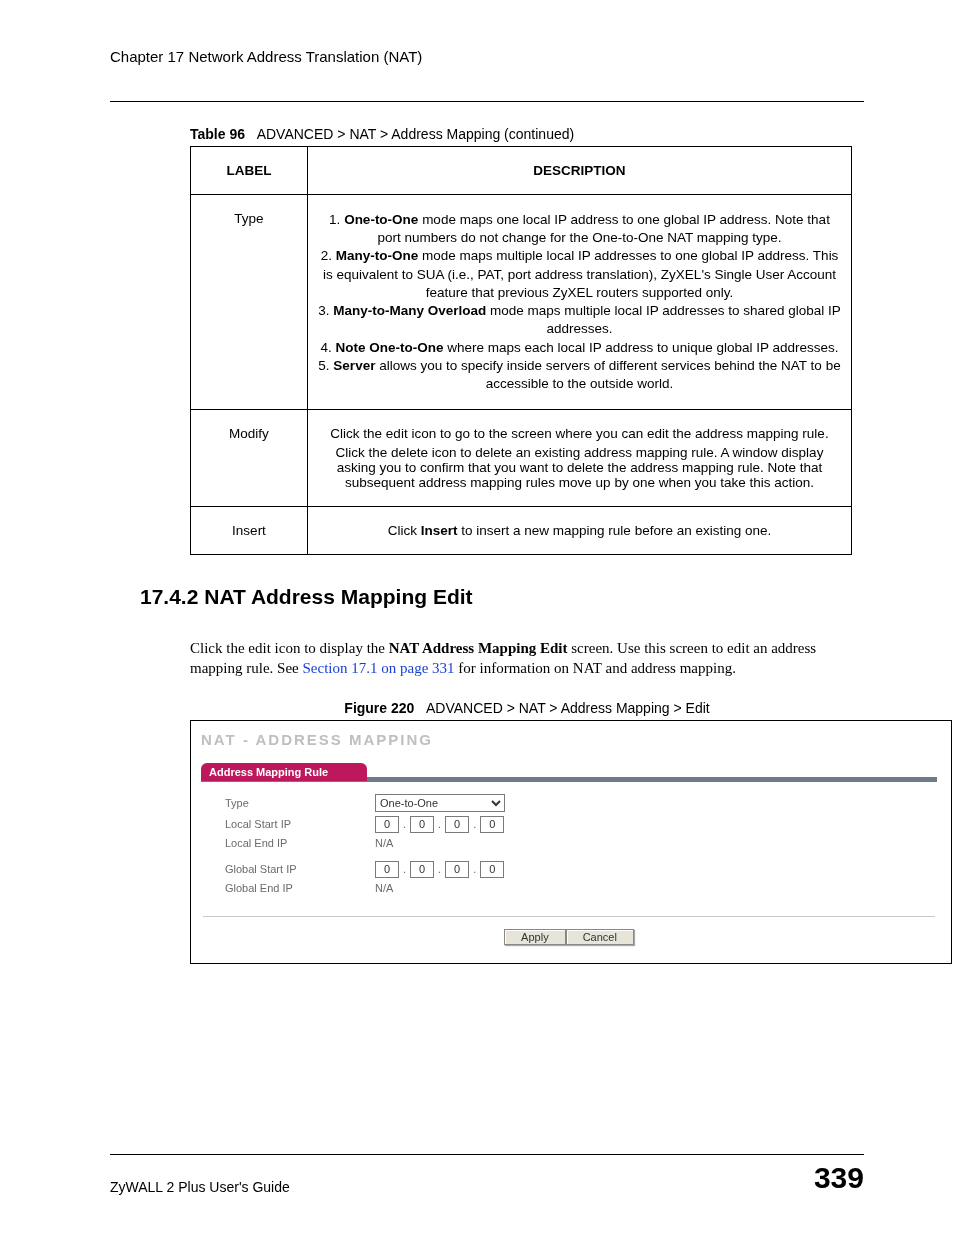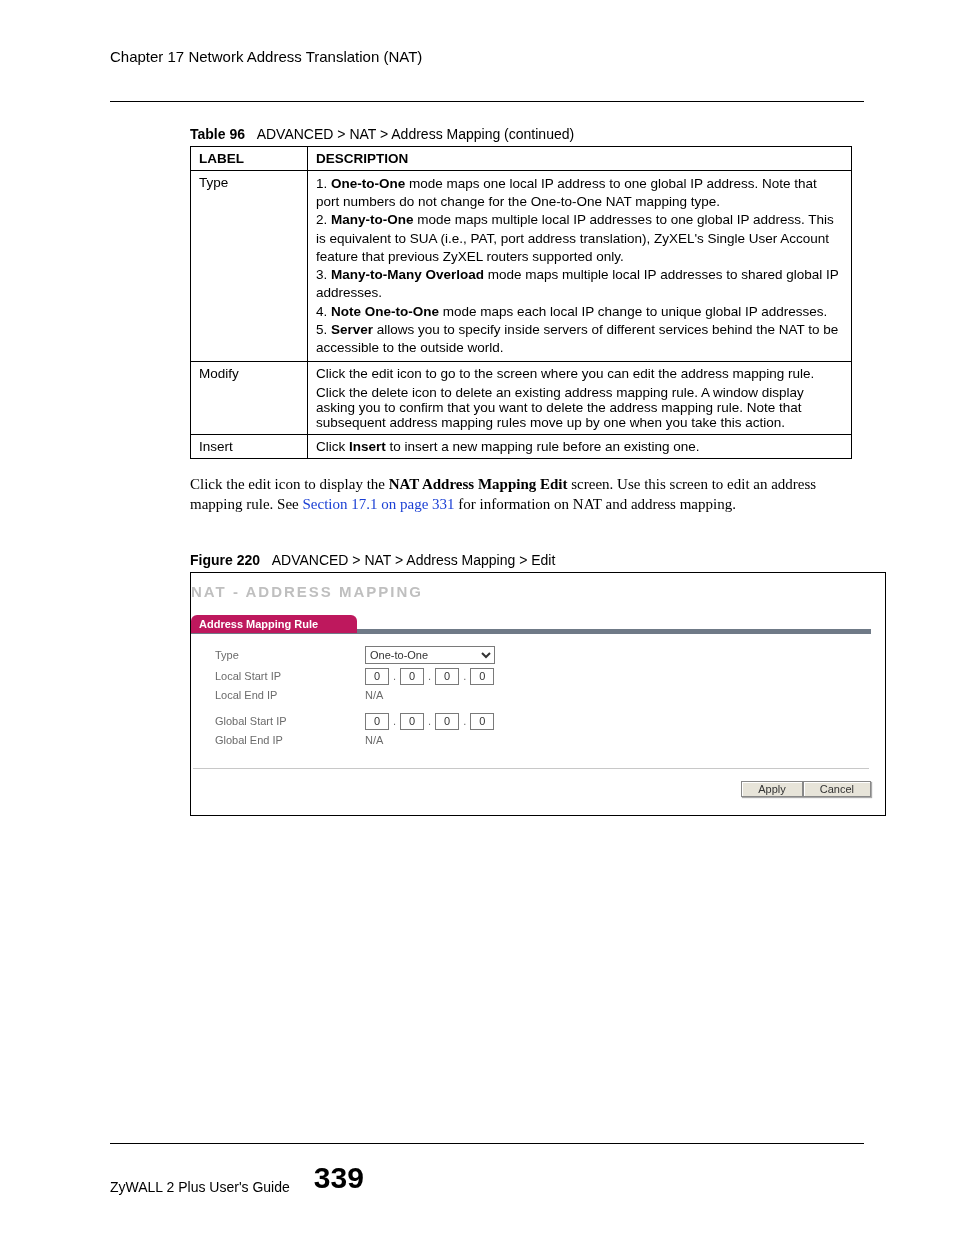--- a/index.html
+++ b/index.html
@@ -35,23 +35,23 @@
   }
   .table-caption .caption-label { font-weight: bold; }
   table.doc-table {
     border-collapse: collapse;
     margin-left: 80px;
     width: 662px;
     font-size: 13.5px;
   }
   table.doc-table th, table.doc-table td {
     border: 1px solid #000;
-    padding: 4px 8px;
+    padding: 16px 8px;
     vertical-align: top;
-    text-align: left;
+    text-align: center;
   }
   table.doc-table th {
     font-weight: bold;
   }
   table.doc-table td.label-col { width: 100px; }
   .desc-list { line-height: 1.35; }
   .section-heading {
     font-size: 21px;
     font-weight: bold;
     margin: 30px 0 14px 30px;
@@ -59,30 +59,31 @@
   .body-para {
     font-family: "Times New Roman", Times, serif;
     font-size: 15px;
     margin-left: 80px;
     margin-right: 10px;
     line-height: 1.35;
   }
   .body-para .xref { color: #1a3fd4; }
   .figure-caption {
     font-size: 14px;
-    margin: 22px 0 4px 80px;
+    margin: 6px 0 4px 80px;
+    text-align: center;
   }
   .figure-caption .caption-label { font-weight: bold; }
   
   .figure-box {
     margin-left: 80px;
-    width: 696px;
+    width: 762px;
     border: 1px solid #000;
     box-sizing: border-box;
-    padding: 10px 14px 18px 0;
+    padding: 10px 14px 18px 10px;
     background: #fff;
   }
   .fig-title {
     font-family: Verdana, Geneva, sans-serif;
     font-size: 15px;
     font-weight: bold;
     letter-spacing: 2px;
     color: #bfbfbf;
     margin-bottom: 14px;
   }
@@ -135,37 +136,38 @@
     background: #fff;
     color: #333;
   }
   .panel-divider {
     border: none;
     border-top: 1px solid #c8c8c8;
     margin: 10px 2px 12px 2px;
   }
   .btn-row {
     display: flex;
-    justify-content: flex-end;
+    justify-content: center;
   }
   .winbtn {
     font-family: Tahoma, Verdana, sans-serif;
     font-size: 11px;
     padding: 1px 16px;
     background: #e7e4d9;
     border: 1px solid #888;
     box-shadow: 1px 1px 0 #fff inset, 1px 1px 1px #aaa;
     color: #333;
   }
   .footer {
     margin-top: auto;
     display: flex;
+    justify-content: space-between;
     align-items: flex-end;
     border-top: 1.5px solid #000;
-    padding-top: 17px;
+    padding-top: 6px;
     gap: 13px;
   }
   .footer .guide { font-size: 14px; }
   .footer .pagenum { font-size: 30px; font-weight: bold; margin-left: 11px; }
 </style>
 </head>
 <body>
 
 <div class="page">
 
@@ -183,40 +185,41 @@
         <th>DESCRIPTION</th>
       </tr>
     </thead>
     <tbody>
       <tr>
         <td class="label-col">Type</td>
         <td class="desc-list">
           <span>1. </span><b>One-to-One</b><span> mode maps one local IP address to one global IP address. Note that port numbers do not change for the One-to-One NAT mapping type.</span><br>
           <span>2. </span><b>Many-to-One</b><span> mode maps multiple local IP addresses to one global IP address. This is equivalent to SUA (i.e., PAT, port address translation), ZyXEL's Single User Account feature that previous ZyXEL routers supported only.</span><br>
           <span>3. </span><b>Many-to-Many Overload</b><span> mode maps multiple local IP addresses to shared global IP addresses.</span><br>
-          <span>4. </span><b>Note One-to-One</b><span> mode maps each local IP change to unique global IP addresses.</span><br>
+          <span>4. </span><b>Note One-to-One</b><span> where maps each local IP address to unique global IP addresses.</span><br>
           <span>5. </span><b>Server</b><span> allows you to specify inside servers of different services behind the NAT to be accessible to the outside world.</span>
         </td>
       </tr>
       <tr>
         <td class="label-col">Modify</td>
         <td>
           <div>Click the edit icon to go to the screen where you can edit the address mapping rule.</div>
           <div style="margin-top:4px">Click the delete icon to delete an existing address mapping rule. A window display asking you to confirm that you want to delete the address mapping rule. Note that subsequent address mapping rules move up by one when you take this action.</div>
         </td>
       </tr>
       <tr>
         <td class="label-col">Insert</td>
         <td>
           <span>Click </span><b>Insert</b><span> to insert a new mapping rule before an existing one.</span>
         </td>
       </tr>
     </tbody>
   </table>
 
+  <div class="section-heading">17.4.2  NAT Address Mapping Edit</div>
 
   <p class="body-para">
     <span>Click the edit icon to display the </span><b>NAT Address Mapping Edit</b><span> screen. Use this screen to edit an address mapping rule. See </span><span class="xref">Section 17.1 on page 331</span><span> for information on NAT and address mapping.</span>
   </p>
 
   <div class="figure-caption">
     <span class="caption-label">Figure 220</span>&nbsp;&nbsp;&nbsp;<span>ADVANCED &gt; NAT &gt; Address Mapping &gt; Edit</span>
   </div>
 
   <div class="figure-box">

